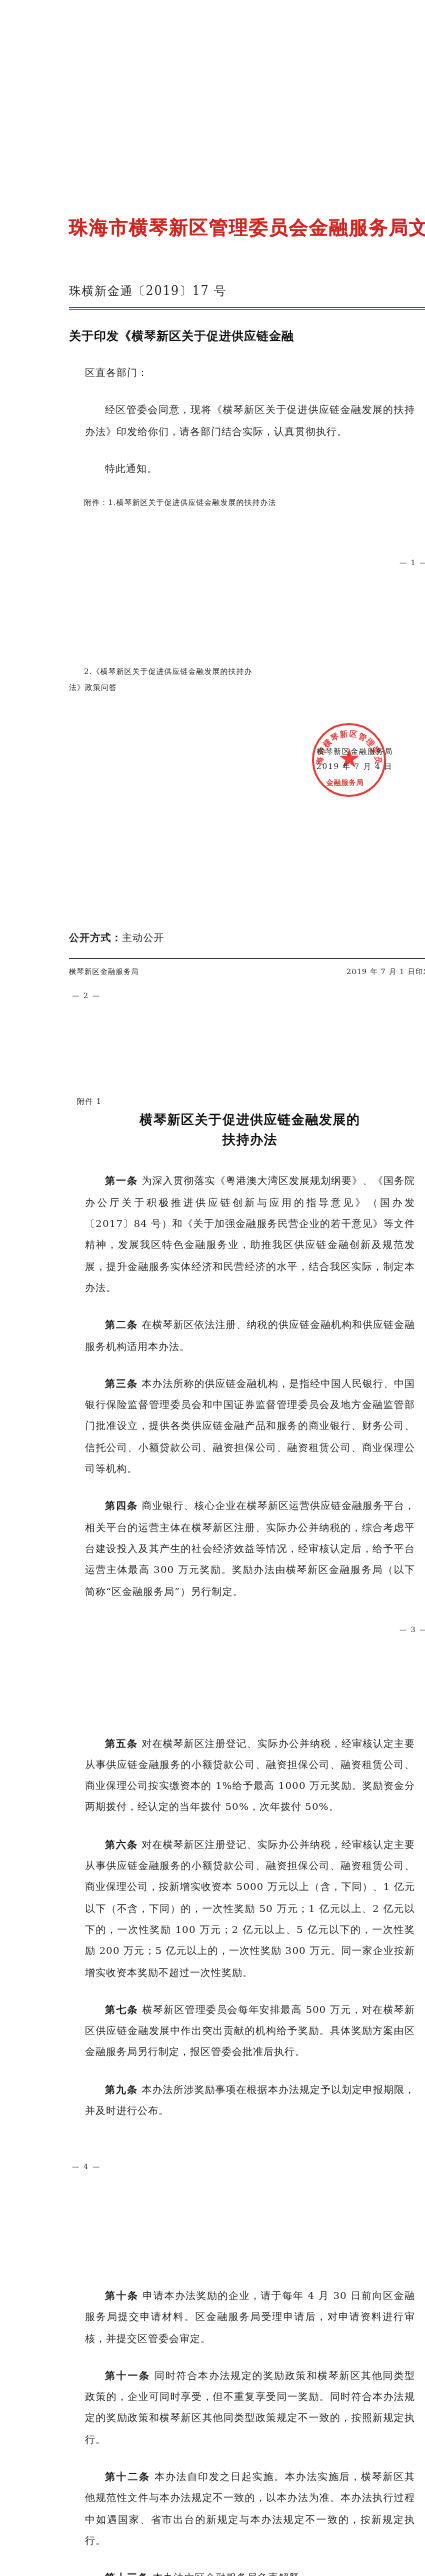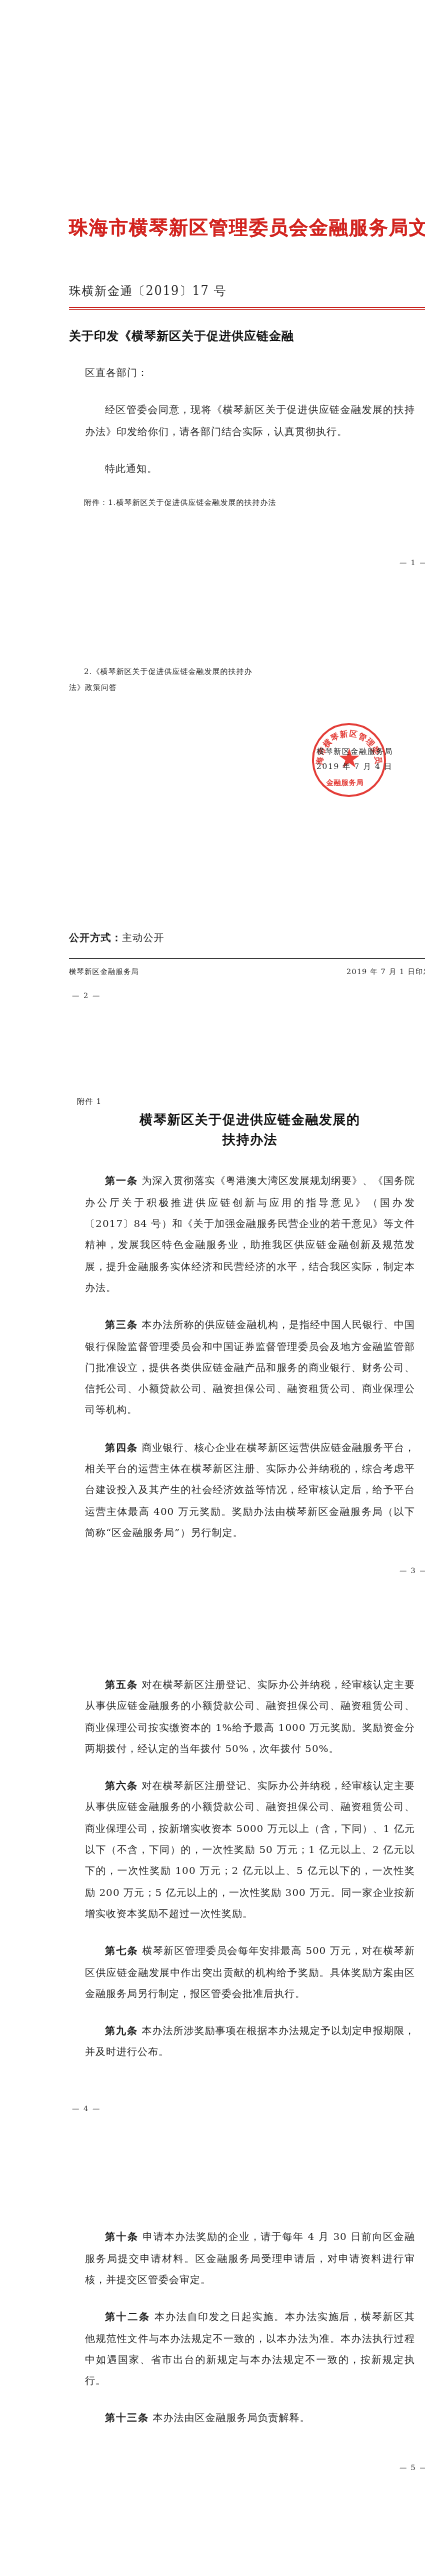--- a/index.html
+++ b/index.html
@@ -284,26 +284,30 @@
     <div class="attach-title">
       <span class="line">横琴新区关于促进供应链金融发展的</span>
       <span class="line">扶持办法</span>
     </div>
 
     <p class="para indent">
       <span class="art">第一条</span>
       <span>为深入贯彻落实《粤港澳大湾区发展规划纲要》、《国务院办公厅关于积极推进供应链创新与应用的指导意见》（国办发〔2017〕84 号）和《关于加强金融服务民营企业的若干意见》等文件精神，发展我区特色金融服务业，助推我区供应链金融创新及规范发展，提升金融服务实体经济和民营经济的水平，结合我区实际，制定本办法。</span>
     </p>
     <p class="para indent">
+      <span class="art">第二条</span>
+      <span>在横琴新区依法注册、纳税的供应链金融机构和供应链金融服务机构适用本办法。</span>
+    </p>
+    <p class="para indent">
       <span class="art">第三条</span>
       <span>本办法所称的供应链金融机构，是指经中国人民银行、中国银行保险监督管理委员会和中国证券监督管理委员会及地方金融监管部门批准设立，提供各类供应链金融产品和服务的商业银行、财务公司、信托公司、小额贷款公司、融资担保公司、融资租赁公司、商业保理公司等机构。</span>
     </p>
     <p class="para indent">
       <span class="art">第四条</span>
-      <span>商业银行、核心企业在横琴新区运营供应链金融服务平台，相关平台的运营主体在横琴新区注册、实际办公并纳税的，综合考虑平台建设投入及其产生的社会经济效益等情况，经审核认定后，给予平台运营主体最高 400 万元奖励。奖励办法由横琴新区金融服务局（以下简称“区金融服务局”）另行制定。</span>
+      <span>商业银行、核心企业在横琴新区运营供应链金融服务平台，相关平台的运营主体在横琴新区注册、实际办公并纳税的，综合考虑平台建设投入及其产生的社会经济效益等情况，经审核认定后，给予平台运营主体最高 300 万元奖励。奖励办法由横琴新区金融服务局（以下简称“区金融服务局”）另行制定。</span>
     </p>
 
     <div style="height:7.2px"></div>
     <div class="page-number">— 3 —</div>
     <div style="height:62px"></div>
   </div>
 
   <div class="page">
     <div style="height:20.6px"></div>
 
@@ -330,20 +334,24 @@
   </div>
 
   <div class="page">
     <div style="height:20.6px"></div>
 
     <p class="para indent">
       <span class="art">第十条</span>
       <span>申请本办法奖励的企业，请于每年 4 月 30 日前向区金融服务局提交申请材料。区金融服务局受理申请后，对申请资料进行审核，并提交区管委会审定。</span>
     </p>
     <p class="para indent">
+      <span class="art">第十一条</span>
+      <span>同时符合本办法规定的奖励政策和横琴新区其他同类型政策的，企业可同时享受，但不重复享受同一奖励。同时符合本办法规定的奖励政策和横琴新区其他同类型政策规定不一致的，按照新规定执行。</span>
+    </p>
+    <p class="para indent">
       <span class="art">第十二条</span>
       <span>本办法自印发之日起实施。本办法实施后，横琴新区其他规范性文件与本办法规定不一致的，以本办法为准。本办法执行过程中如遇国家、省市出台的新规定与本办法规定不一致的，按新规定执行。</span>
     </p>
     <p class="para indent">
       <span class="art">第十三条</span>
       <span>本办法由区金融服务局负责解释。</span>
     </p>
 
     <div style="height:18.5px"></div>
     <div class="page-number">— 5 —</div>

